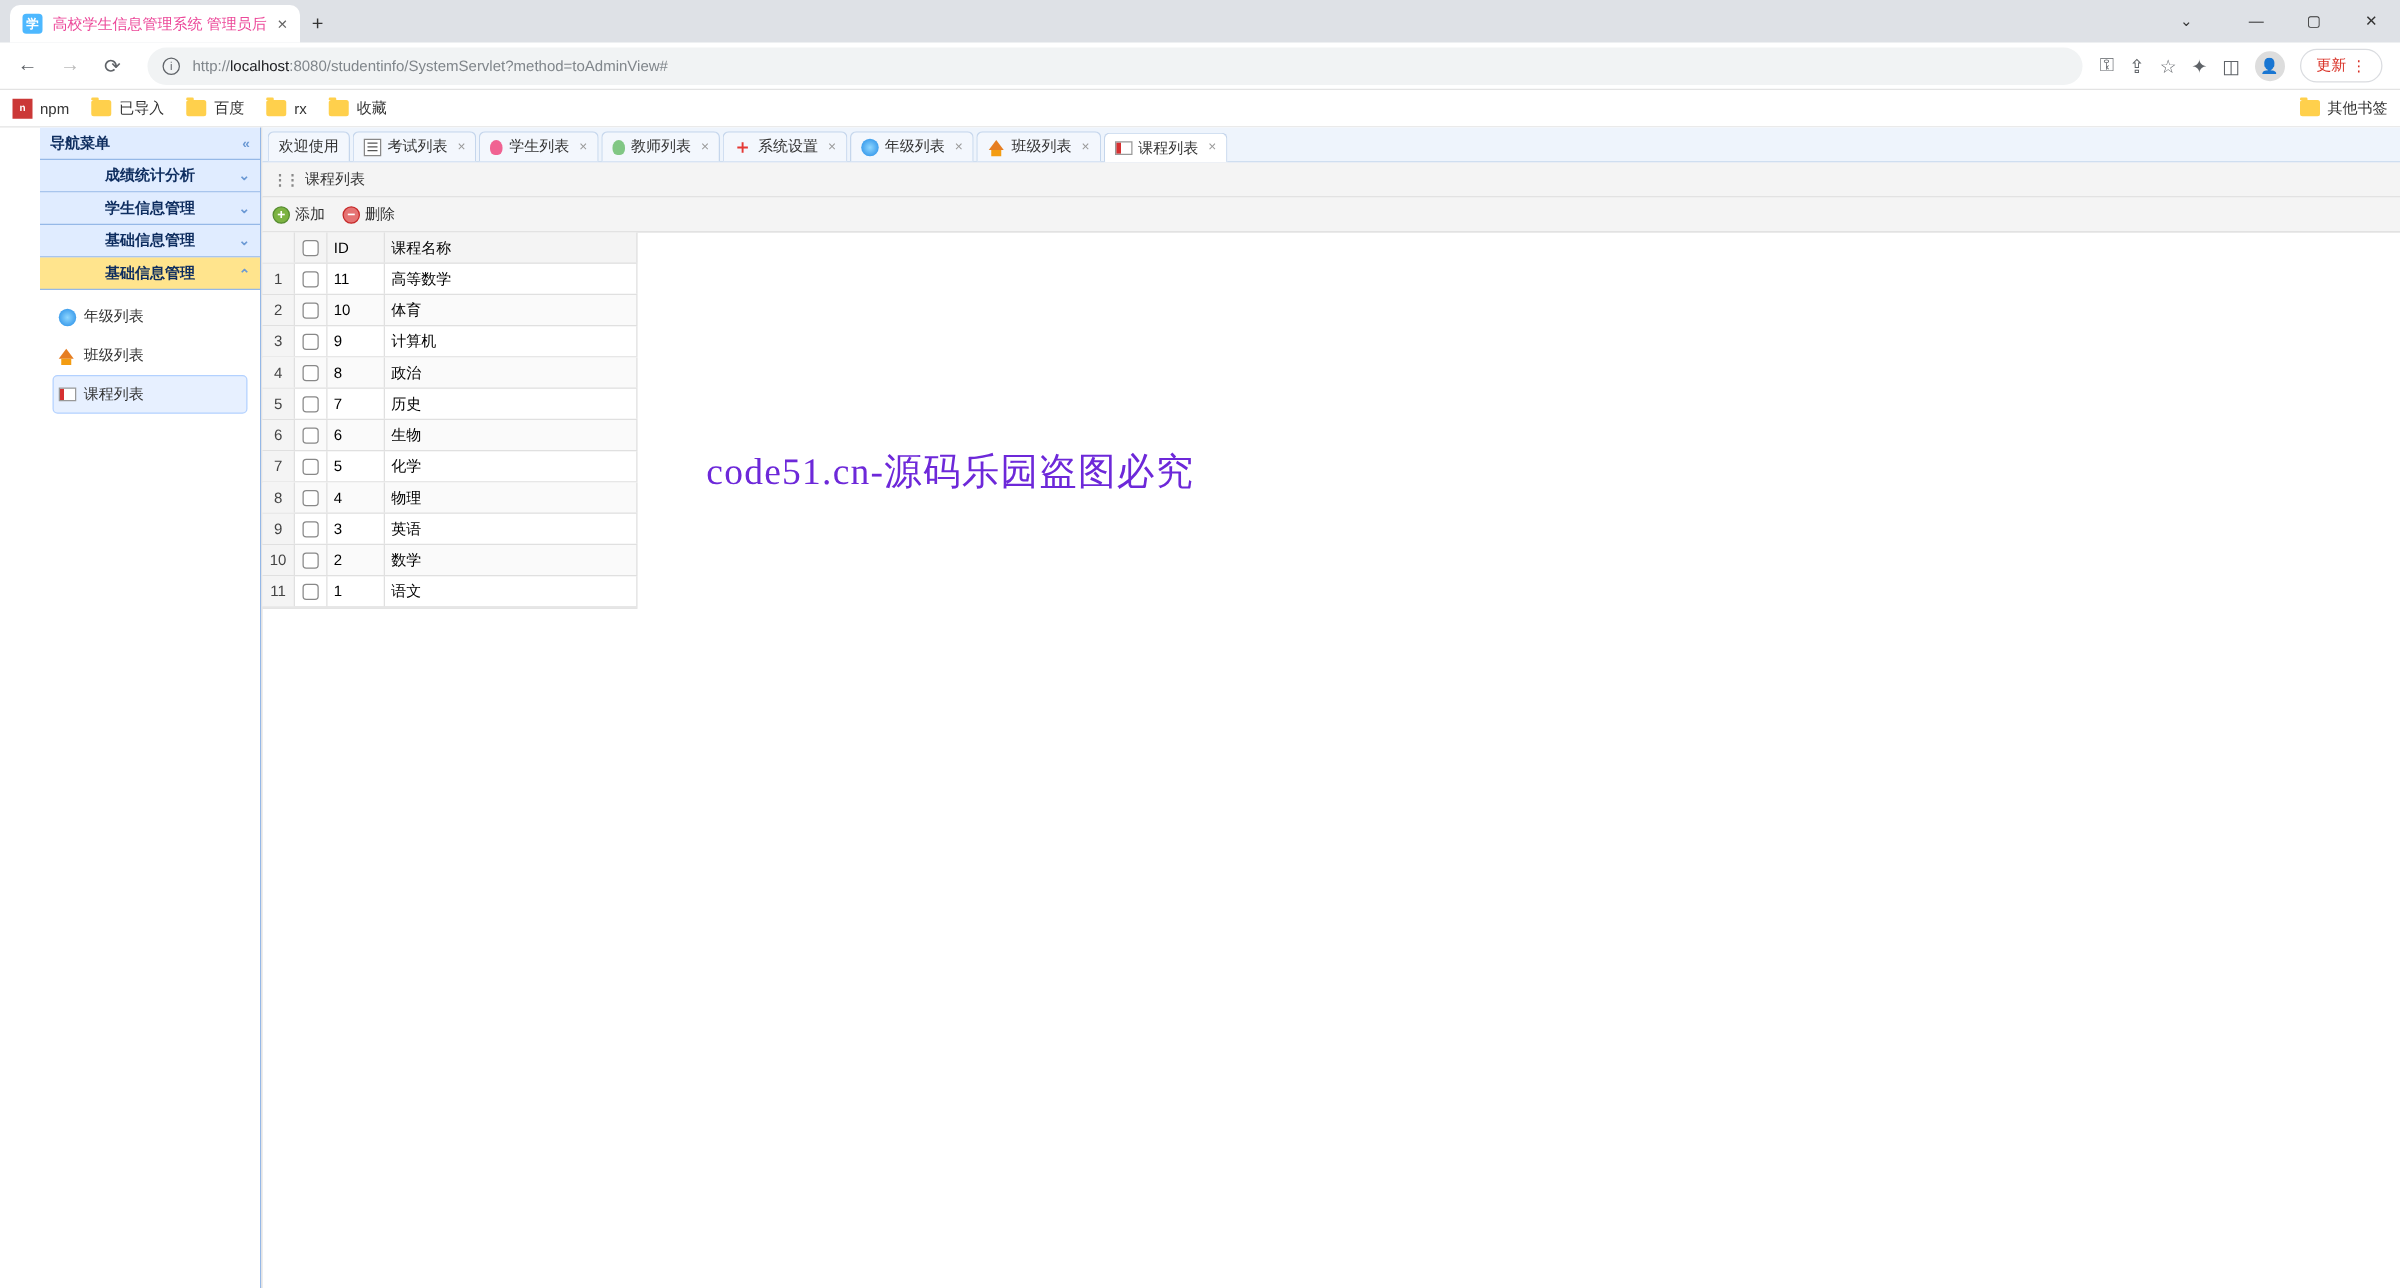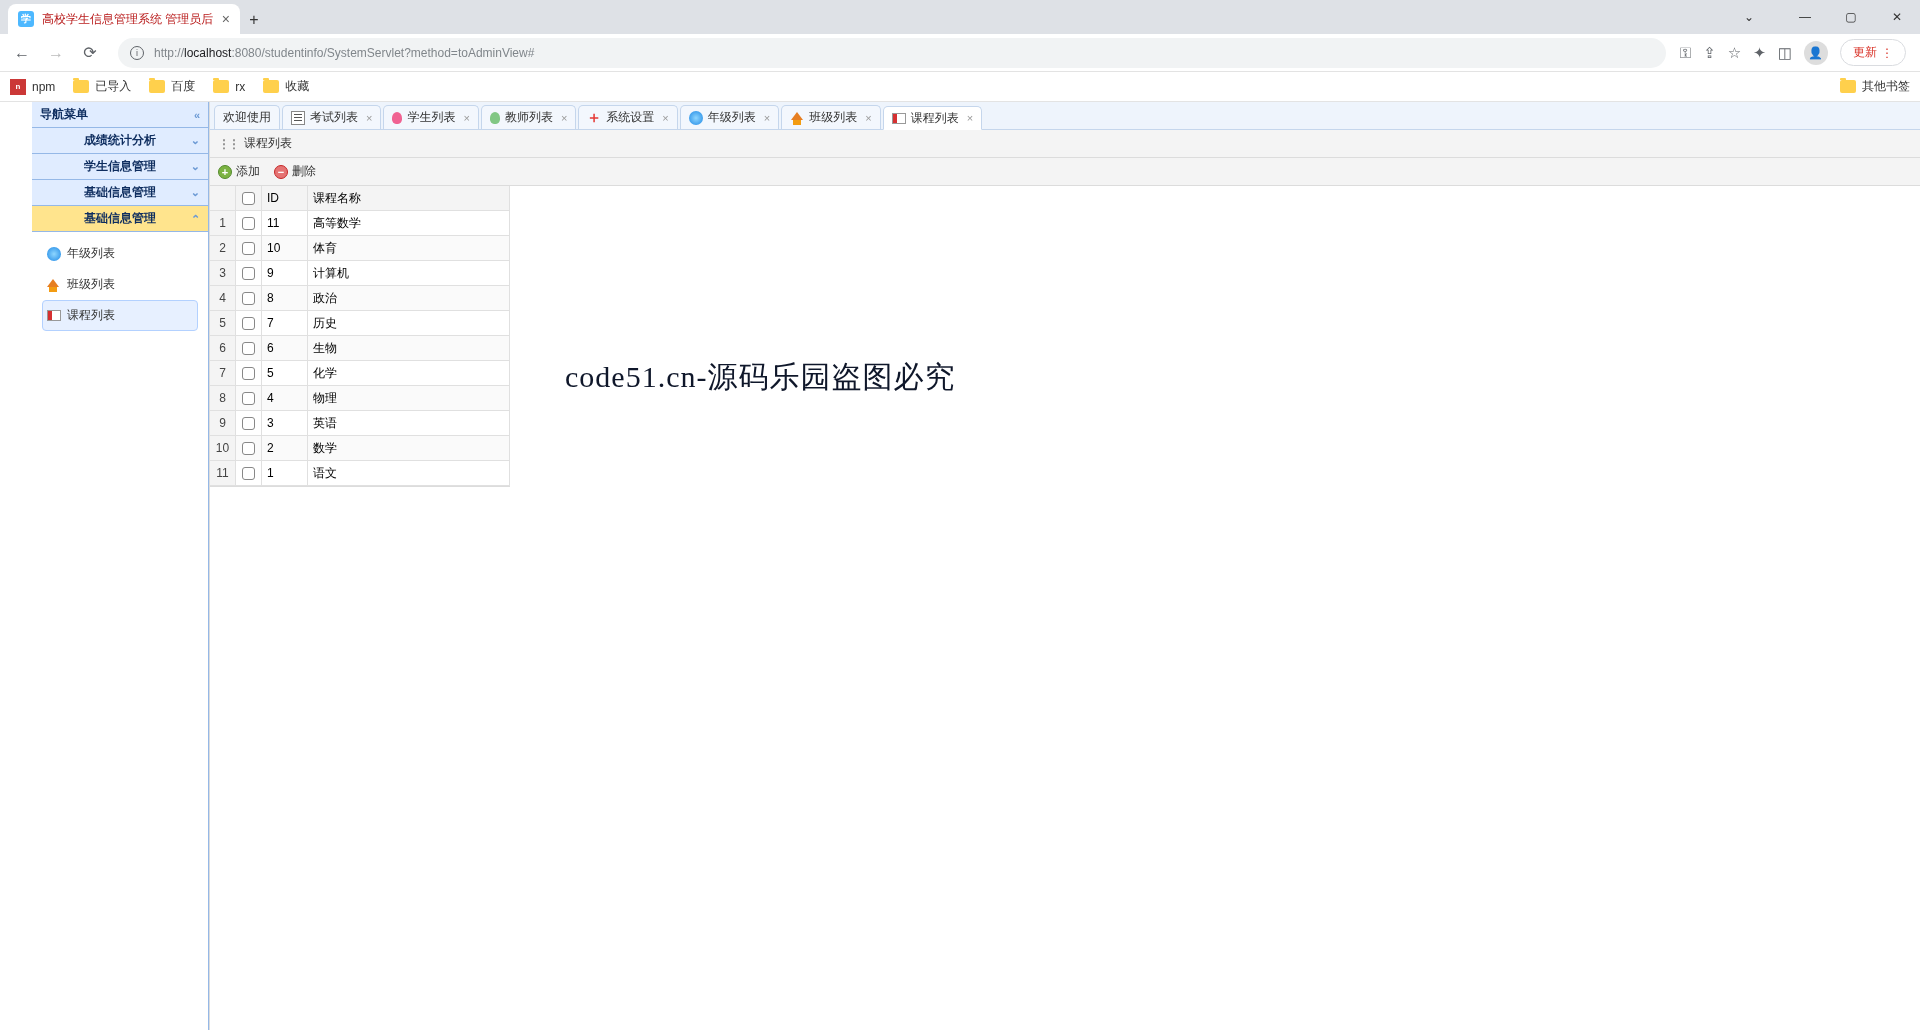--- a/index.html
+++ b/index.html
@@ -3,21 +3,21 @@
 <meta charset="utf-8">
 <style>
 * { box-sizing: border-box; margin: 0; padding: 0; font-family: "Microsoft YaHei", Arial, sans-serif; font-size: 12px; }
 body { background: #fff; overflow: hidden; }
 
 
 .chrome { width: 1920px; }
 .chrome-tabs { height: 34px; background: #dee1e6; display: flex; align-items: flex-end; padding-left: 8px; position: relative; }
 .chrome-tab { background: #fff; height: 30px; width: 232px; border-radius: 8px 8px 0 0; display: flex; align-items: center; padding: 0 10px; position: relative; }
 .chrome-tab .favicon { width: 16px; height: 16px; background: #4db8ff; border-radius: 3px; margin-right: 8px; display: flex; align-items: center; justify-content: center; color: #fff; font-size: 10px; font-weight: bold; }
-.chrome-tab .title { flex: 1; overflow: hidden; white-space: nowrap; color: #b91c1c; }
+.chrome-tab .title { flex: 1; overflow: hidden; white-space: nowrap; color: #ec4899; }
 .chrome-tab .close { color: #666; font-size: 14px; cursor: pointer; margin-left: 4px; }
 .new-tab { width: 28px; height: 28px; display: flex; align-items: center; justify-content: center; font-size: 16px; color: #333; cursor: pointer; }
 .window-controls { position: absolute; right: 0; top: 0; height: 34px; display: flex; align-items: center; }
 .window-controls span { width: 46px; display: inline-flex; align-items: center; justify-content: center; height: 34px; color: #333; font-size: 12px; cursor: pointer; }
 .chevron-down-win { margin-right: 10px; }
 
 .chrome-toolbar { height: 38px; background: #fff; border-bottom: 1px solid #e3e3e3; display: flex; align-items: center; padding: 0 8px; gap: 6px; }
 .nav-btn { width: 28px; height: 28px; display: flex; align-items: center; justify-content: center; color: #5f6368; font-size: 16px; cursor: pointer; border-radius: 50%; }
 .nav-btn.disabled { color: #bbb; }
 .address-bar { flex: 1; height: 30px; background: #f1f3f4; border-radius: 15px; display: flex; align-items: center; padding: 0 12px; margin: 0 8px; color: #5f6368; }
@@ -77,21 +77,21 @@
 .dg-header, .dg-row { display: flex; height: 25px; border-bottom: 1px solid #e0e0e0; }
 .dg-header { background: #f4f4f4; }
 .dg-row.alt { background: #fafafa; }
 .dg-cell { border-right: 1px solid #e0e0e0; display: flex; align-items: center; padding: 0 5px; }
 .col-num { width: 26px; background: #f4f4f4; justify-content: center; color: #444;}
 .col-chk { width: 26px; justify-content: center; }
 .col-id { width: 46px; }
 .col-name { flex: 1; }
 .chk { width: 13px; height: 13px; border: 1px solid #888; border-radius: 3px; background: #fff; display: inline-block; }
 
-.watermark { position: absolute; left: 355px; top: 255px; color: #0f172a; font-size: 30px; font-weight: 500; letter-spacing: 1px; font-family: "SimSun", serif; }
+.watermark { position: absolute; left: 355px; top: 255px; color: #6d28d9; font-size: 30px; font-weight: 500; letter-spacing: 1px; font-family: "SimSun", serif; }
 
 
 .ico { width: 14px; height: 14px; display: inline-flex; align-items: center; justify-content: center; font-size: 11px; }
 .ico-globe { background: radial-gradient(circle, #8ed6ff, #1e88e5); border-radius: 50%; }
 .ico-house { border-bottom: 8px solid #e67e22; border-left: 6px solid transparent; border-right: 6px solid transparent; width: 0; height: 0; position: relative; top: -2px;}
 .ico-house::after{content:'';position:absolute;top:8px;left:-4px;width:8px;height:5px;background:#f39c12;}
 .ico-book { background: linear-gradient(90deg,#d63031 30%,#fff 30%); border:1px solid #999; width:14px;height:11px; }
 .ico-list { background:#fff;border:1px solid #888;position:relative;}
 .ico-list::before{content:'';position:absolute;left:2px;top:2px;right:2px;height:1px;background:#555;box-shadow:0 3px #555,0 6px #555;}
 .ico-person{background:#f06292;border-radius:50% 50% 40% 40%;width:10px;height:12px;}

